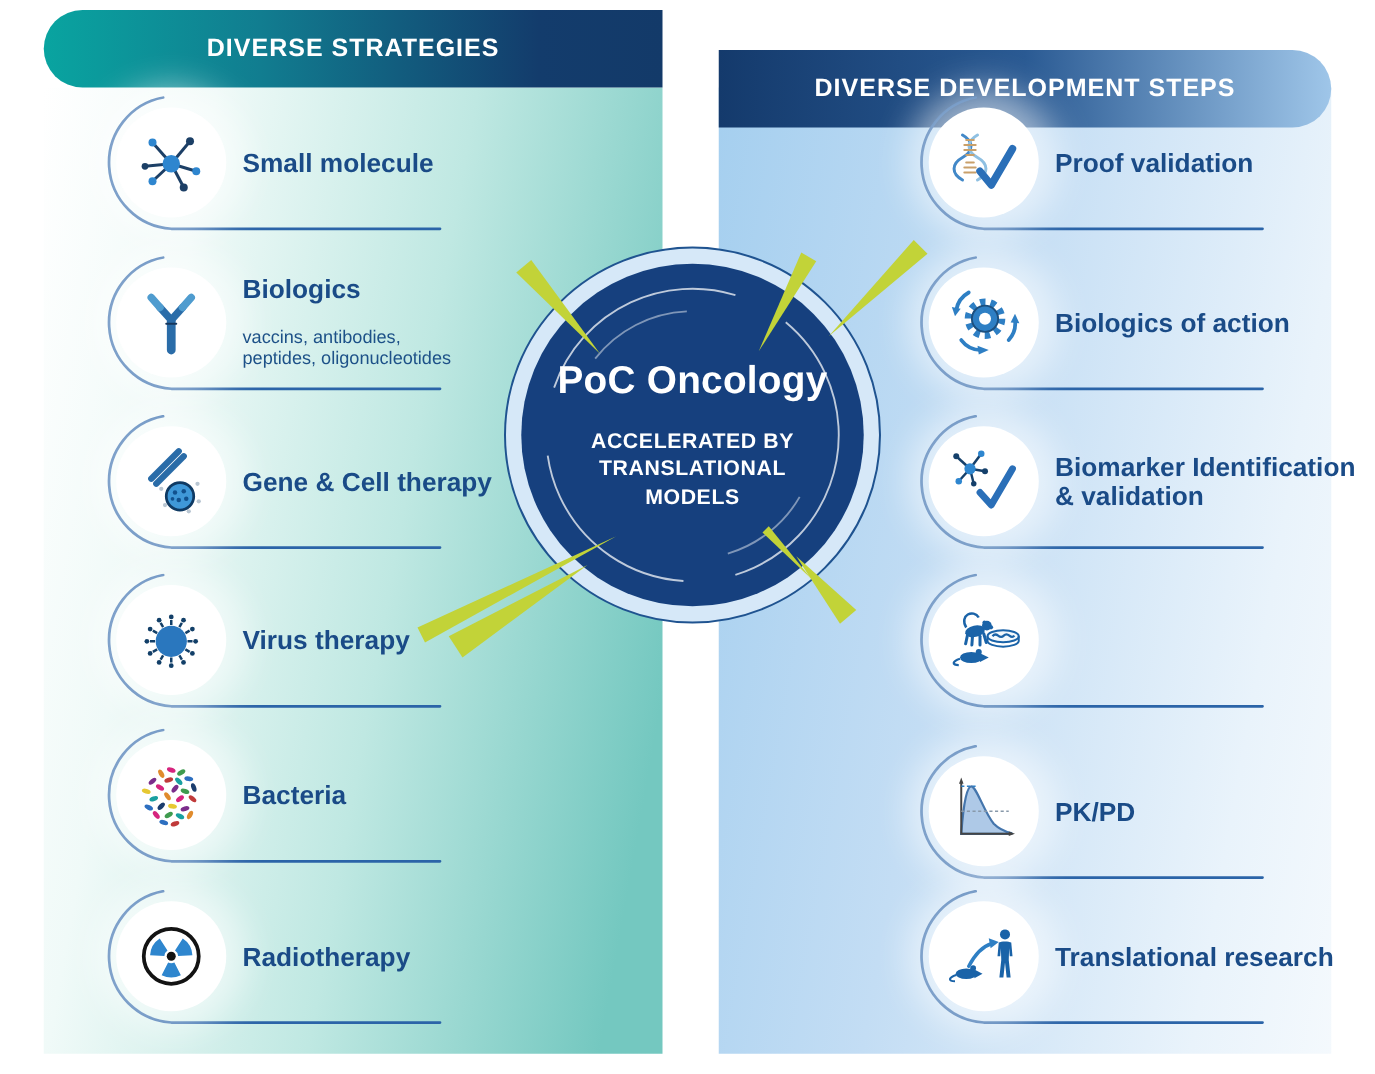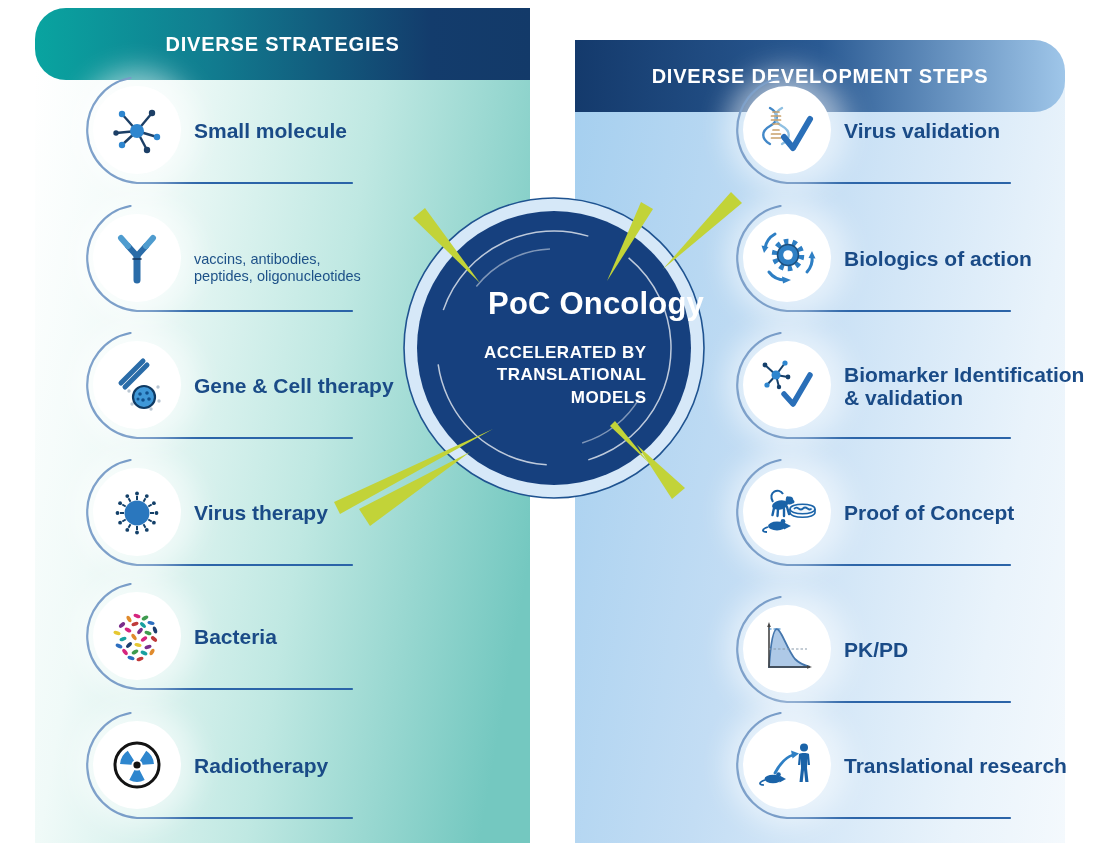--- a/index.html
+++ b/index.html
@@ -3,36 +3,36 @@
 <meta charset="utf-8">
 <style>
   html,body{margin:0;padding:0;background:#ffffff;}
   #canvas{position:relative;width:1100px;height:859px;background:#ffffff;overflow:hidden;
           font-family:"Liberation Sans","DejaVu Sans",sans-serif;}
   .panel{position:absolute;top:70px;height:773px;}
   #panel-left{left:35px;width:495px;
     background:linear-gradient(100deg,#ffffff 0%,#f0faf8 22%,#bfe8e2 55%,#74c8c0 92%);}
   #panel-right{left:575px;width:490px;
     background:linear-gradient(100deg,#a5cfef 0%,#c3ddf4 40%,#e9f3fb 82%,#f4f9fd 100%);}
-  .hdr{position:absolute;top:8px;height:72px;display:flex;align-items:center;justify-content:center;
+  .hdr{position:absolute;top:8px;height:62px;display:flex;align-items:center;justify-content:center;
        color:#ffffff;font-size:20px;font-weight:bold;letter-spacing:0.8px;}
   #hdr-left{left:35px;width:495px;border-radius:31px 0 0 31px;
     background:linear-gradient(90deg,#09a4a0 0%,#117d90 35%,#133c6c 80%,#133a69 100%);}
   #hdr-right{left:575px;width:490px;border-radius:0 31px 31px 0;
     background:linear-gradient(90deg,#143a6c 0%,#2a5a93 50%,#9fc6e9 100%);margin-top:32px;}
   .row{position:absolute;width:280px;height:108px;z-index:2;}
   .row svg.hook{position:absolute;left:0;top:0;}
   .icon-circle{position:absolute;left:9px;top:9px;width:88px;height:88px;border-radius:50%;
     background:#ffffff;box-shadow:0 0 28px 16px rgba(255,255,255,.55);}
   .icon-circle svg{position:absolute;left:14px;top:14px;}
   .item-text{position:absolute;left:110px;top:50%;transform:translateY(-50%);color:#1a4b87;}
   .item-title{font-size:21px;font-weight:bold;line-height:1.1;white-space:nowrap;}
   .item-sub{font-size:14.5px;font-weight:500;line-height:1.2;max-width:198px;margin-top:19px;color:#1d5188;}
   #overlay{position:absolute;left:0;top:0;z-index:3;pointer-events:none;}
-  #center-text{position:absolute;left:404px;top:286px;width:300px;text-align:right;color:#ffffff;z-index:4;}
+  #center-text{position:absolute;left:404px;top:286px;width:300px;text-align:center;color:#ffffff;z-index:4;}
   #center-title{font-size:31px;font-weight:bold;letter-spacing:.2px;}
   #center-sub{font-size:17px;font-weight:bold;letter-spacing:.5px;line-height:1.32;width:185px;margin:20px auto 0;}
 </style>
 </head>
 <body>
 
 <div id="canvas">
 
   <div class="panel" id="panel-left"></div>
   <div class="panel" id="panel-right"></div>
@@ -82,20 +82,21 @@
           <line x1="30" y1="29" x2="30" y2="52" stroke="#2a6ca8" stroke-width="7"></line>
           <line x1="30" y1="28" x2="21" y2="18" stroke="#2a6ca8" stroke-width="6"></line>
           <line x1="21" y1="18" x2="14" y2="10" stroke="#4f9ccf" stroke-width="6"></line>
           <line x1="30" y1="28" x2="39" y2="18" stroke="#2a6ca8" stroke-width="6"></line>
           <line x1="39" y1="18" x2="46" y2="10" stroke="#4f9ccf" stroke-width="6"></line>
           <line x1="26" y1="31" x2="34" y2="31" stroke="#16365c" stroke-width="1.6"></line>
         </g>
       </svg>
     </div>
     <div class="item-text">
+      <div class="item-title">Biologics</div>
       <div class="item-sub">
         <span>vaccins, antibodies,</span><br>
         <span>peptides, oligonucleotides</span>
       </div>
     </div>
   </div>
 
   <div class="row" style="left:84px;top:332px;">
     <svg class="hook" width="280" height="108" viewBox="0 0 280 108">
       <path d="M 46.5,1 A 53,53 0 0 0 53,106 L 268,106" fill="none" stroke="#2b64a8" stroke-width="2.2" stroke-linecap="round"></path>
@@ -239,21 +240,21 @@
               <line x1="16" y1="24" x2="22" y2="24"></line>
             <line x1="16" y1="30" x2="22" y2="30"></line>
               <line x1="14.5" y1="34" x2="23.5" y2="34"></line>
             <line x1="14.5" y1="38" x2="23.5" y2="38"></line>
           </g>
           <path d="M27,37 L36,48 L53,19" stroke="#2a6fb8" stroke-width="6" stroke-linejoin="round"></path>
         </g>
       </svg>
     </div>
     <div class="item-text">
-        <div class="item-title">Virus validation</div>
+        <div class="item-title">Proof validation</div>
       </div>
   </div>
 
   <div class="row" style="left:734px;top:205px;">
     <svg class="hook" width="280" height="108" viewBox="0 0 280 108">
       <path d="M 46.5,1 A 53,53 0 0 0 53,106 L 276,106" fill="none" stroke="#2b64a8" stroke-width="2.2" stroke-linecap="round"></path>
     </svg>
     <div class="icon-circle">
       <svg width="60" height="60" viewBox="0 0 60 60">
         <circle cx="31" cy="27" r="13" fill="none" stroke="#2e7fc4" stroke-width="6.5" stroke-dasharray="4.2 3.95"></circle>
@@ -329,23 +330,20 @@
           <circle cx="20" cy="3.5" r="2.4"></circle>
           <path d="M5,9 C-1,11 -2,14 4,14" fill="none" stroke="#1a63a8" stroke-width="1.8"></path>
         </g>
         <g transform="translate(33,20)">
           <ellipse cx="12.5" cy="7" rx="12.5" ry="4.8" fill="#f2f8fd" stroke="#1a63a8" stroke-width="1.6"></ellipse>
           <path d="M0,7 L0,10.5 A12.5,4.8 0 0 0 25,10.5 L25,7" fill="none" stroke="#1a63a8" stroke-width="1.6"></path>
           <path d="M4,7 q2,-2.5 4.5,-0.5 t4.5,0 t4.5,0 t4,0" fill="none" stroke="#1a63a8" stroke-width="1.8"></path>
         </g>
       </svg>
     </div>
-    <div class="item-text">
-        <div class="item-title">Proof of Concept</div>
-      </div>
   </div>
 
   <div class="row" style="left:734px;top:596px;">
     <svg class="hook" width="280" height="108" viewBox="0 0 280 108">
       <path d="M 46.5,1 A 53,53 0 0 0 53,106 L 276,106" fill="none" stroke="#2b64a8" stroke-width="2.2" stroke-linecap="round"></path>
     </svg>
     <div class="icon-circle">
       <svg width="60" height="60" viewBox="0 0 60 60">
         <path d="M12,48 C14,20 17,10 20,10 C24,10 30,30 38,40 C43,45 48,46.5 52,47.5 L52,48 Z" fill="#aac7e6" stroke="#3a6ea8" stroke-width="1.8" opacity="0.95"></path>
         <path d="M12,6 L12,48 L52,48" fill="none" stroke="#444444" stroke-width="1.6"></path>

